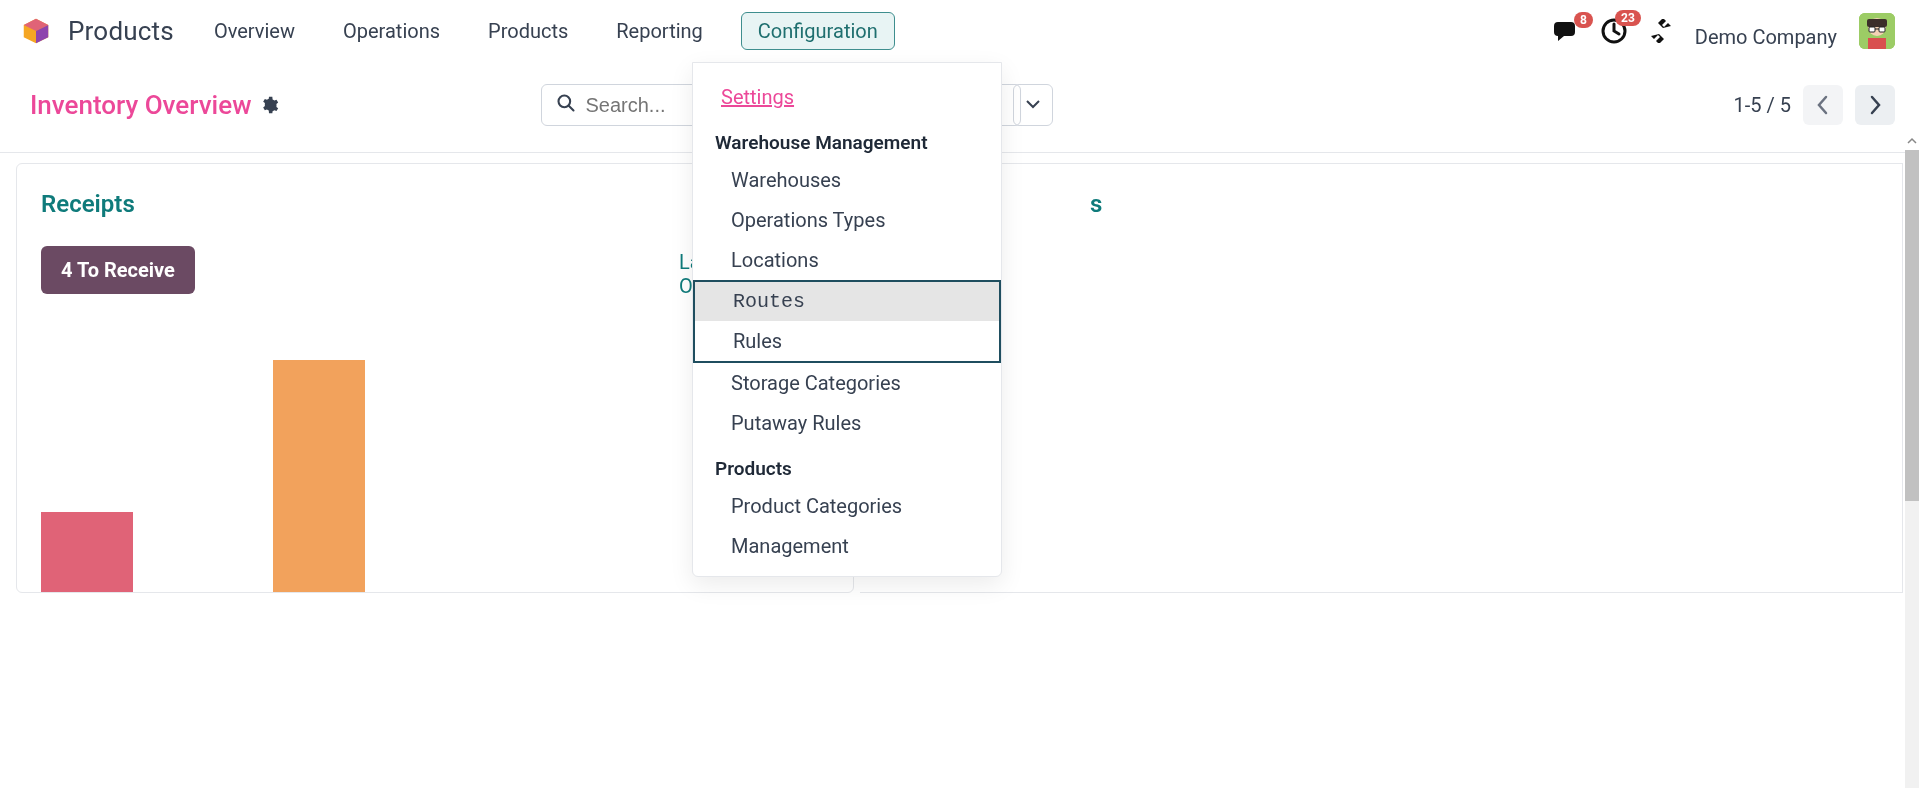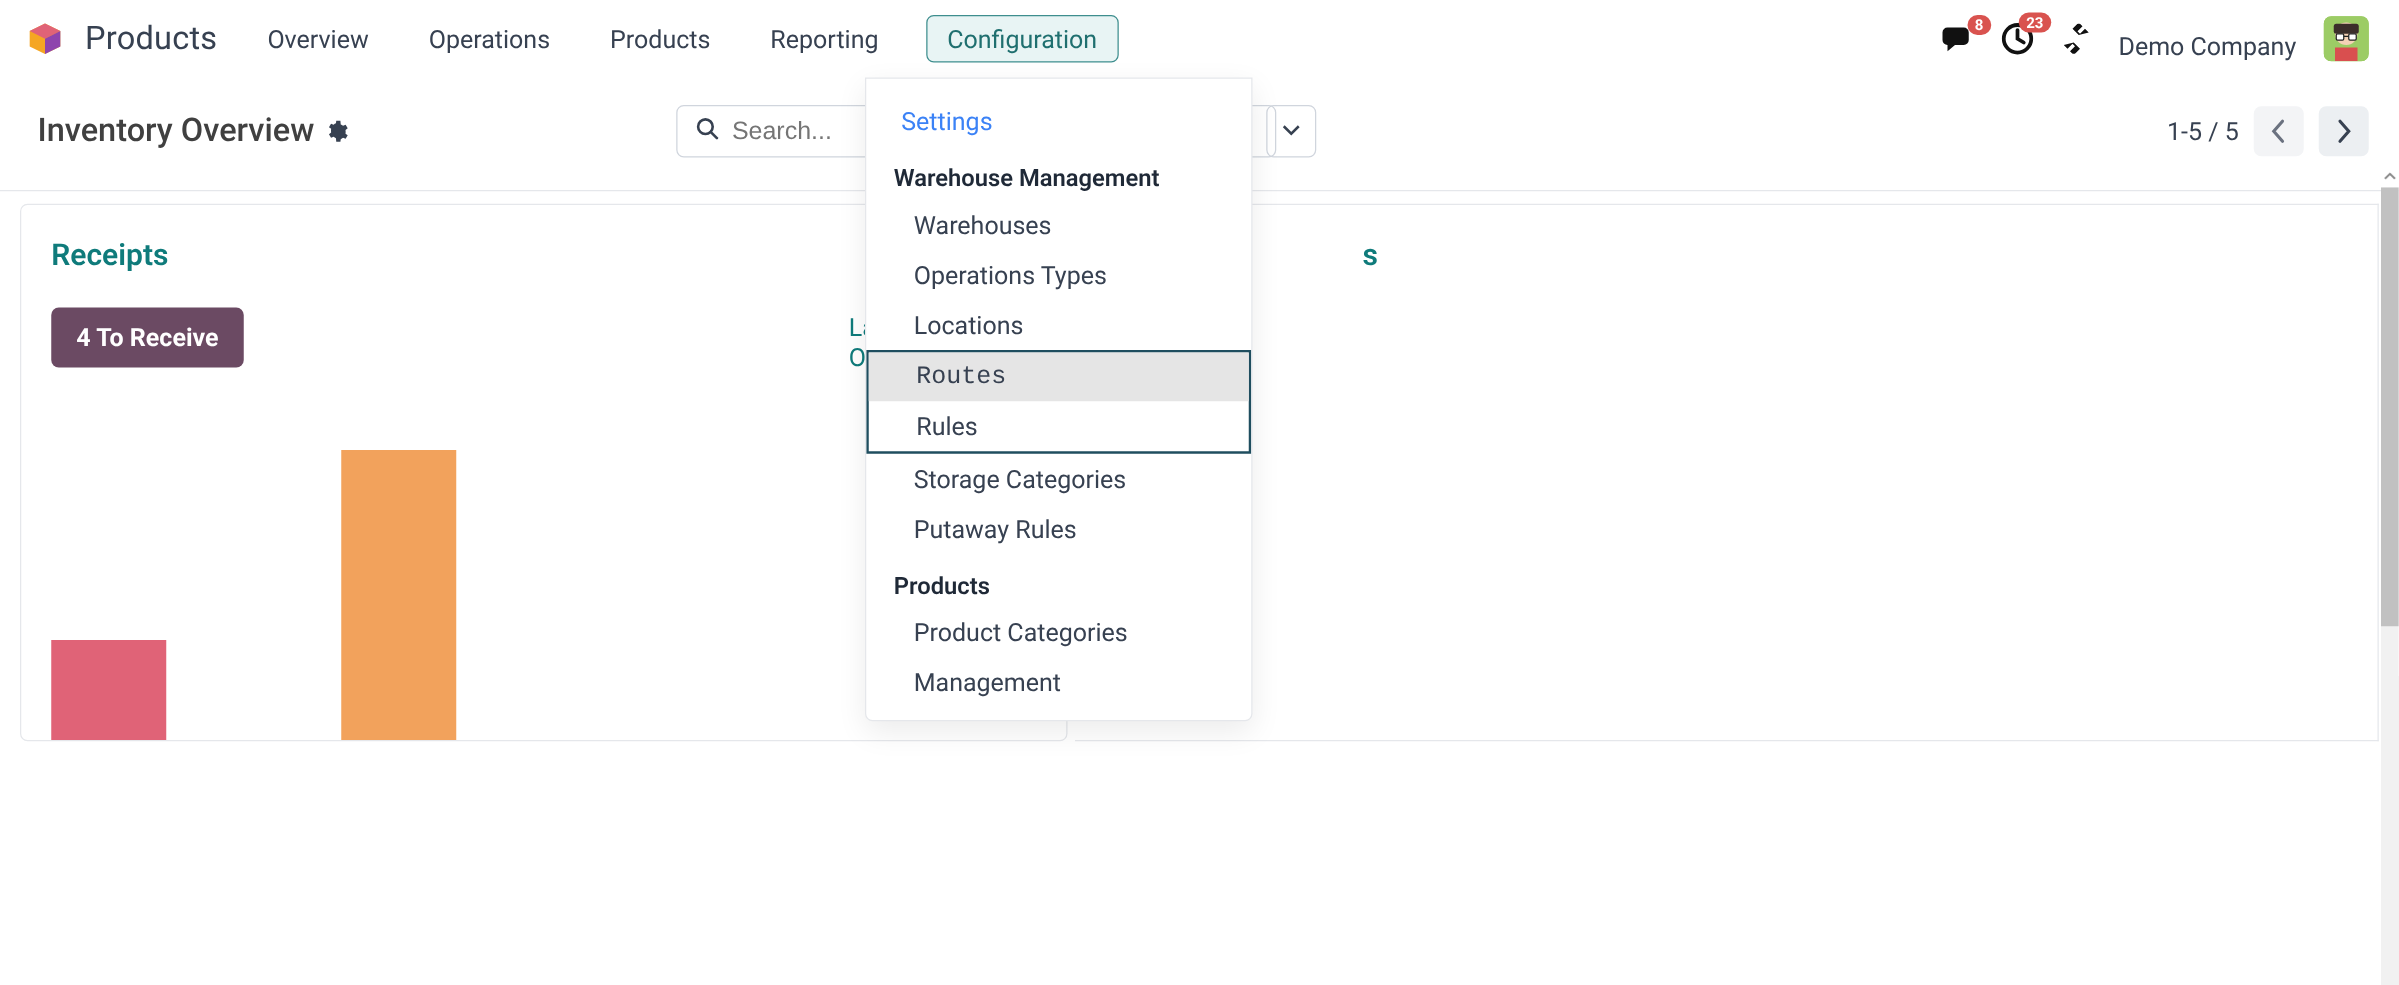--- a/index.html
+++ b/index.html
@@ -15,39 +15,39 @@
   .nav-item.active { background: #e8f4f4; border: 1px solid #3e8e8e; color: #1f6f6f; padding: 6px 16px; }
   .navbar-right { margin-left: auto; display: flex; align-items: center; gap: 22px; }
   .icon-btn { position: relative; cursor: pointer; display: inline-flex; align-items: center; justify-content: center; }
   .badge { position: absolute; top: -8px; right: -14px; background: #d9534f; color: #fff; border-radius: 10px; font-size: 12px; font-weight: 700; padding: 1px 6px; line-height: 14px; min-width: 18px; text-align: center; }
   .company-name { font-size: 20px; color: #374151; margin-top: 12px; }
   .avatar { width: 36px; height: 36px; border-radius: 6px; overflow: hidden; display: inline-flex; align-items: center; justify-content: center; background: #8bc34a; }
   .avatar svg { width: 36px; height: 36px; }
 
   
   .control-row { display: flex; align-items: center; padding: 22px 24px 26px 30px; gap: 24px; position: relative; }
-  .page-title { font-size: 26px; font-weight: 500; color: #404040; display: flex; align-items: center; gap: 8px; }
+  .page-title { font-size: 26px; font-weight: 500; color: #ec4899; display: flex; align-items: center; gap: 8px; }
   .gear-small { display: inline-flex; }
   .search-wrap { margin-left: auto; position: relative; left: -210px; }
   .search-box { display: flex; align-items: center; gap: 10px; border: 1px solid #d0d5dd; border-radius: 6px; padding: 8px 14px; width: 480px; background: #fff; }
   .search-box input { border: none; outline: none; font-size: 20px; width: 100%; color: #6b7280; }
   .search-dropdown-caret { border: 1px solid #d0d5dd; border-radius: 6px; padding: 10px 12px; margin-left: -8px; cursor: pointer; }
   .pager { margin-left: auto; display: flex; align-items: center; gap: 12px; }
   .pager-count { font-size: 20px; color: #374151; }
   .pager-btn { width: 40px; height: 40px; display: inline-flex; align-items: center; justify-content: center; border-radius: 6px; cursor: pointer; }
   .pager-btn.muted { background: #f3f4f6; }
   .pager-btn.active { background: #eceff2; }
 
   
   .dropdown { position: absolute; top: 62px; left: 692px; width: 310px; background: #fff; border: 1px solid #e5e7eb; border-radius: 0 0 6px 6px; box-shadow: 0 8px 24px rgba(0,0,0,.08); z-index: 100; max-height: 520px; overflow: hidden; }
   .dropdown-inner { max-height: 520px; overflow-y: auto; padding: 14px 0 10px; }
   .dropdown-inner::-webkit-scrollbar { width: 14px; }
   .dropdown-inner::-webkit-scrollbar-track { background: #f1f1f1; }
   .dropdown-inner::-webkit-scrollbar-thumb { background: #b0b0b0; border-radius: 2px; }
-  .dd-item { padding: 8px 28px; font-size: 20px; color: #3b82f6; cursor: pointer; }
+  .dd-item { padding: 8px 28px; font-size: 20px; color: #ec4899; cursor: pointer; text-decoration: underline; }
   .dd-header { padding: 14px 22px 6px; font-size: 19px; font-weight: 600; color: #1f2937; }
   .dd-sub { padding: 8px 38px; font-size: 20px; color: #374151; cursor: pointer; }
   .dd-box { border: 2px solid #1f4e5f; }
   .dd-box .dd-sub:first-child { background: #e5e5e5; font-family: Liberation Mono, monospace; }
 
   
   .kanban-row-sep { height: 1px; background: #e5e7eb; width: 100%; }
   .kanban { display: flex; gap: 0; padding: 0 10px; align-items: flex-end; width: 100%; }
   .card { flex: 1; border: 1px solid #e5e7eb; border-radius: 6px; margin: 10px 6px 0; padding: 26px 24px 0; height: 430px; overflow: hidden; position: relative; }
   .card.hidden-behind { border-left: none; border-radius: 0; margin-left: 0; padding-left: 230px; }

